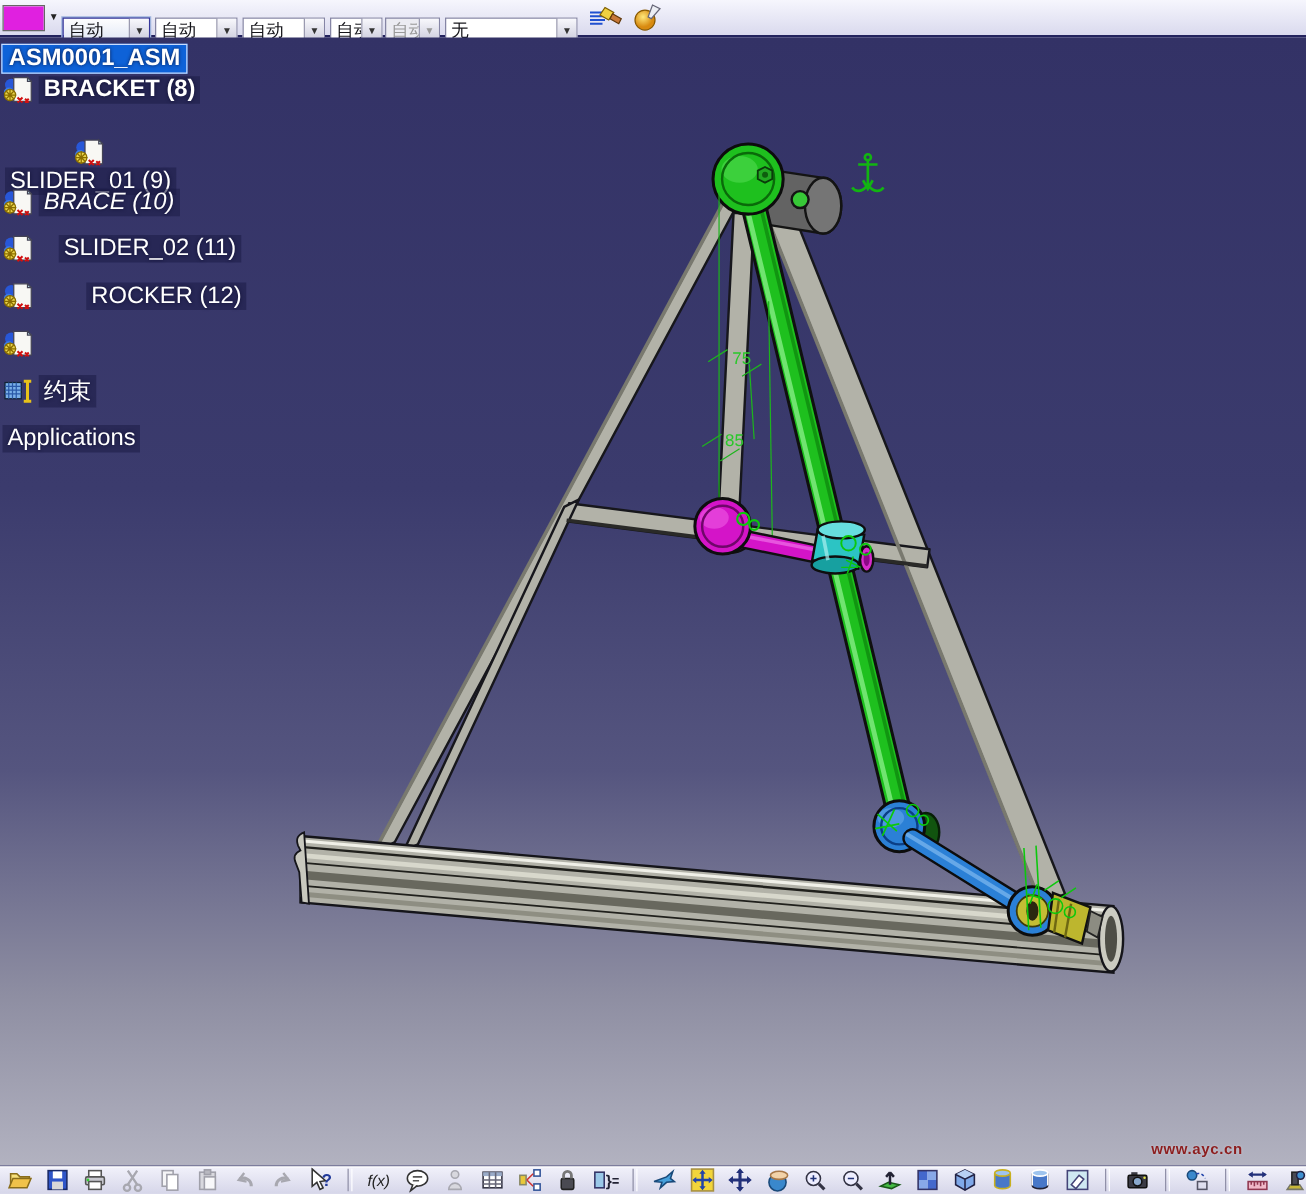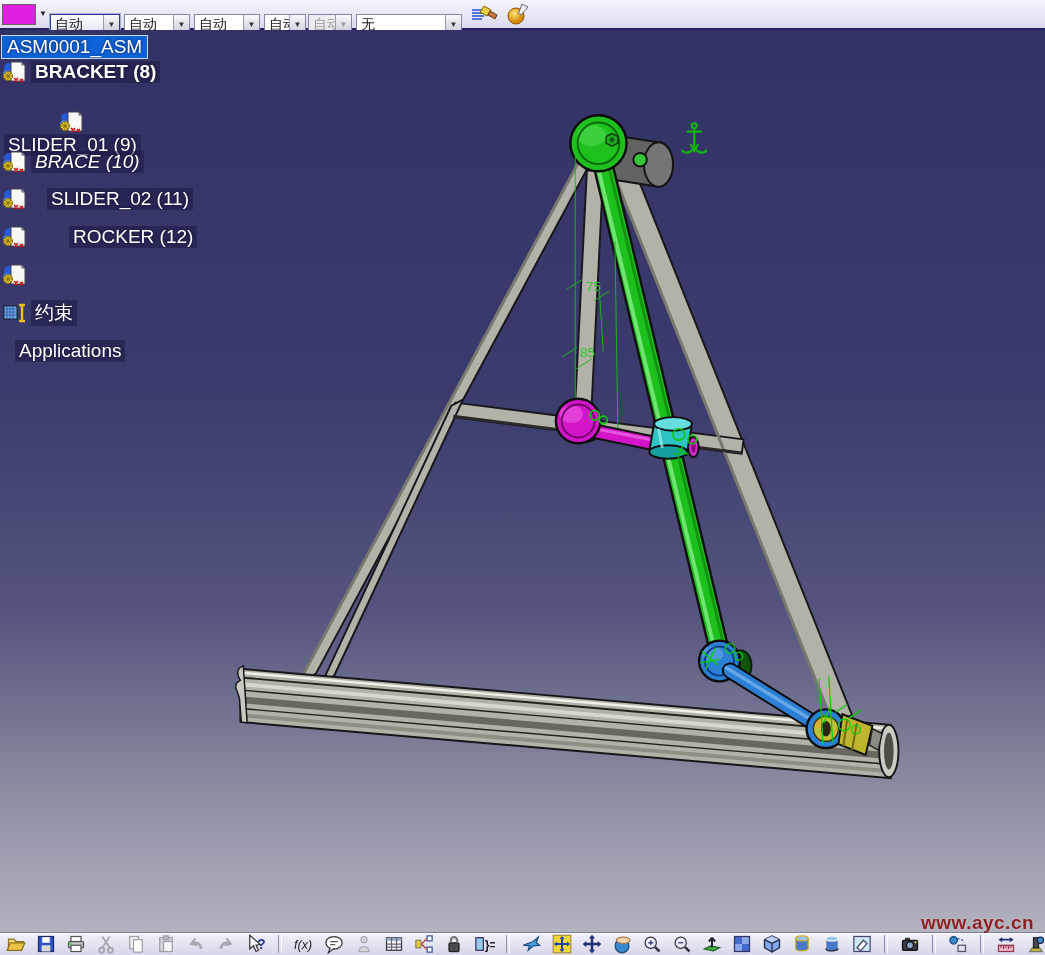--- a/index.html
+++ b/index.html
@@ -44,21 +44,21 @@
   
   .bottom-toolbar{position:absolute;top:932px;left:0;width:1045px;height:23px;
     background:linear-gradient(#f2f2fb,#d6d6e9);border-top:1px solid #7d7d9d;
     box-shadow:inset 0 1px 0 #ffffff;display:flex;align-items:center;padding-left:5px;
     box-sizing:border-box;gap:8px;}
   .ticon{width:22px;height:20px;flex:0 0 22px;}
   .tsep{width:0;height:18px;border-left:1px solid #9090a8;border-right:1px solid #fdfdff;
     margin:0 3px;flex:0 0 2px;}
 
   
-  .watermark{position:absolute;left:921px;top:912px;font-size:19px;font-weight:bold;
+  .watermark{position:absolute;left:921px;top:912px;font-size:12px;font-weight:bold;
     letter-spacing:.5px;opacity:.92;z-index:30;text-shadow:0 0 2px rgba(255,255,255,.45);}
 </style>
 </head>
 <body>
 
 <div class="top-toolbar">
   <svg class="swatch" width="32" height="19">
     <rect x="0" y="0" width="32" height="19" fill="#e020e0"></rect>
   </svg>
   <div class="swatch-arrow">▼</div>
@@ -221,21 +221,21 @@
       <line x1="839" y1="698" x2="843" y2="766"></line>
       <circle cx="855" cy="748" r="6"></circle>
           <circle cx="867" cy="753" r="4.5"></circle>
       <path d="M846,735 l12,-8 M860,741 l12,-8 M832,738 l12,4 M840,730 l-6,16"></path>
     </g>
   </g>
 </svg>
 
   <div class="tree">
 
-    <div class="tree-row selected" style="top:3px;">
+    <div class="tree-row selected" style="top:3px;font-weight:bold;">
       <span class="tree-label">ASM0001_ASM</span>
     </div>
 
     <div class="tree-row" style="top:28px;font-weight:bold;">
       <svg class="tree-icon" viewBox="0 0 24 24">
         <circle cx="6" cy="8" r="5" fill="#2857d8"></circle>
           <circle cx="4" cy="14" r="4" fill="#3a7ae8"></circle>
         <polygon points="8,2 19,2 22,5 22,21 8,21" fill="#f8f8f4" stroke="#445"></polygon>
         <polygon points="19,2 22,5 19,5" fill="#bfe8f0" stroke="#445"></polygon>
         <circle cx="5" cy="16" r="4.5" fill="#e8d44a" stroke="#8a6d00"></circle>
@@ -312,21 +312,21 @@
     <div class="tree-row" style="top:269px;">
       <svg class="tree-icon" viewBox="0 0 24 24">
         <rect x="1" y="5" width="13" height="13" fill="#7ab0e8" stroke="#123"></rect>
         <path d="M1,8 l13,0 M1,11 h13 M1,14 h13 M4,5 v13 M7,5 v13 M10,5 v13" stroke="#2a5aa8" stroke-width="1"></path>
         <path d="M16,4 h6 M19,4 v16 M16,20 h6" stroke="#e8c21a" stroke-width="2.4" fill="none"></path>
       </svg>
       <span class="tree-label">约束</span>
     </div>
 
     <div class="tree-row" style="top:307px;">
-      <span class="tree-label" style="margin-left:15px;">Applications</span>
+      <span class="tree-label" style="margin-left:2px;">Applications</span>
     </div>
   </div>
 </div>
 
 <div class="bottom-toolbar">
   <svg class="ticon" viewBox="0 0 16 16">
     <path d="M2,13 V4 h4 l2,2 h6 v2" fill="#f6df7a" stroke="#8a6d1a"></path>
     <path d="M1,13 L3.5,7 H15 L12.5,13 Z" fill="#f0c24a" stroke="#8a6d1a"></path>
   </svg>
   <svg class="ticon" viewBox="0 0 16 16">

